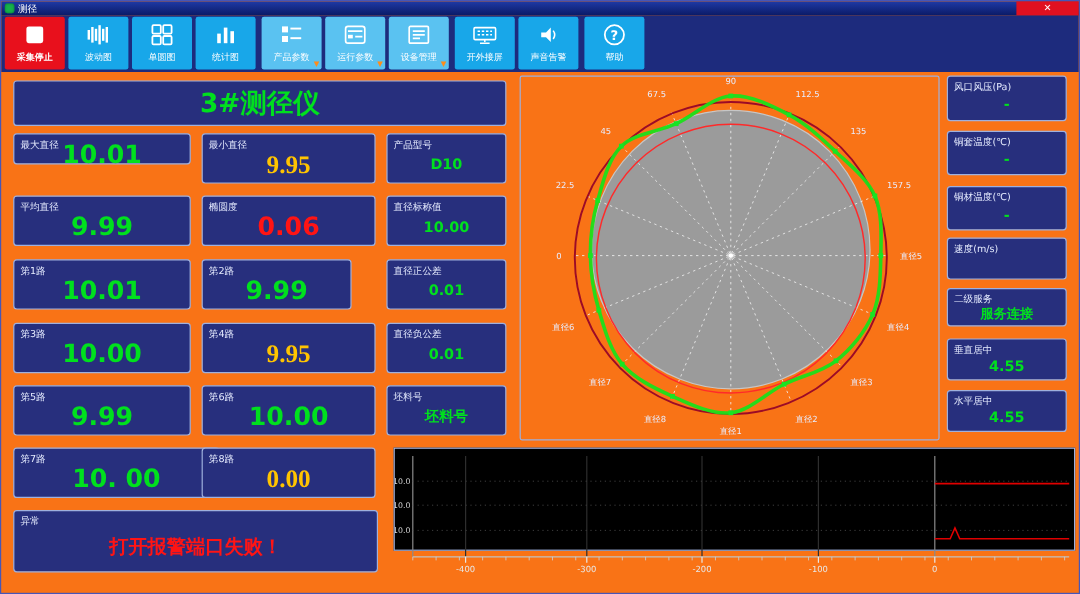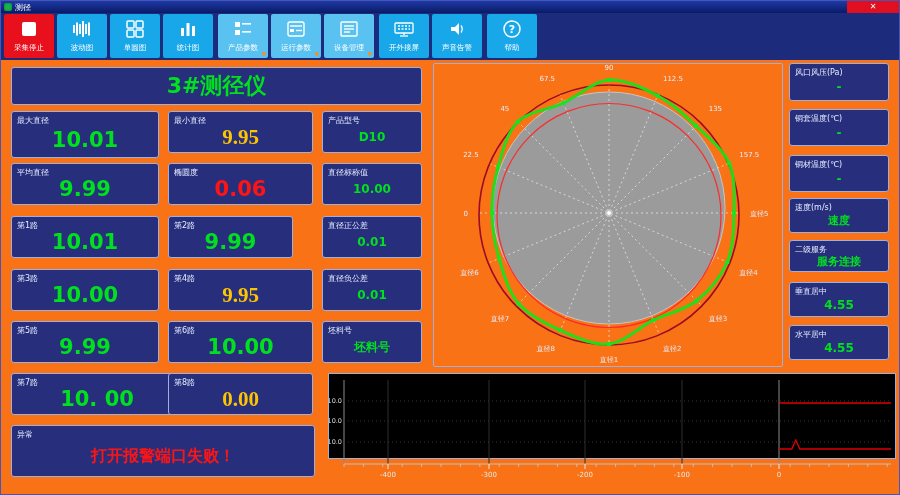--- a/index.html
+++ b/index.html
@@ -15,21 +15,21 @@
   #close-btn{position:absolute;right:0;top:0;width:52px;height:12px;background:#e01020;
     color:#fff;font-size:8px;line-height:12px;text-align:center;cursor:pointer;}
   
   #toolbar{position:absolute;left:0;top:12px;width:100%;height:47px;background:#1d2b7d;
     display:flex;align-items:flex-start;padding:1px 0 0 3px;box-sizing:border-box;}
   .tbtn{position:relative;width:50px;height:44px;margin-right:3px;border-radius:2px;
     display:flex;flex-direction:column;align-items:center;justify-content:flex-start;
     cursor:pointer;flex:none;}
   .tbtn .ticon{height:24px;display:flex;align-items:center;justify-content:center;margin-top:3px;}
   .tbtn .tlabel{font-size:7.5px;color:#fff;margin-top:2px;white-space:nowrap;}
-  .tbtn.red{background:#e8101c;}
+  .tbtn.red{background:#e8101c;font-weight:bold;}
   .tbtn.blue{background:#18a7e9;}
   .tbtn.light{background:#5ac2f1;}
   .tbtn .drop{position:absolute;right:2px;bottom:1px;font-size:6px;color:#ff8c1a;}
   .gap{width:2px;flex:none;}
   
   .box{position:absolute;background:#272f7d;border:1px solid #9fb0dd;border-radius:3px;box-sizing:border-box;}
   .box .lbl{position:absolute;top:3px;left:5px;font-size:8px;color:#e6ecff;}
   .box .val{position:absolute;left:0;right:0;top:10px;bottom:0;display:flex;
     align-items:center;justify-content:center;font-weight:bold;}
   .val-lg{font-size:21px;}
@@ -171,21 +171,21 @@
         </svg>
       </span>
       <span class="tlabel">帮助</span>
     </div>
   </div>
 
   <div class="box" id="title-box">
     <span class="val">3#测径仪</span>
   </div>
 
-  <div class="box" style="left:10px;top:110px;width:148px;height:47px">
+  <div class="box" style="left:10px;top:110px;width:148px;height:26px">
     <span class="lbl">最大直径</span>
     <span class="val val-lg v-green">10.01</span>
   </div>
   <div class="box" style="left:167px;top:110px;width:145px;height:42px">
     <span class="lbl">最小直径</span>
     <span class="val val-lg v-yellow">9.95</span>
   </div>
   <div class="box" style="left:321px;top:110px;width:100px;height:42px">
     <span class="lbl">产品型号</span>
     <span class="val val-sm v-green">D10</span>
@@ -322,21 +322,20 @@
   <div class="box" style="left:788px;top:108px;width:100px;height:37px">
     <span class="lbl">铜套温度(℃)</span>
     <span class="val val-sm v-green">-</span>
   </div>
   <div class="box" style="left:788px;top:154px;width:100px;height:37px">
     <span class="lbl">铜材温度(℃)</span>
     <span class="val val-sm v-green">-</span>
   </div>
   <div class="box" style="left:788px;top:197px;width:100px;height:35px">
     <span class="lbl">速度(m/s)</span>
-    <span class="val val-xs v-green">速度</span>
   </div>
   <div class="box" style="left:788px;top:239px;width:100px;height:32px">
     <span class="lbl">二级服务</span>
     <span class="val val-xs v-green">服务连接</span>
   </div>
   <div class="box" style="left:788px;top:281px;width:100px;height:35px">
     <span class="lbl">垂直居中</span>
     <span class="val val-sm v-green">4.55</span>
   </div>
   <div class="box" style="left:788px;top:324px;width:100px;height:35px">

